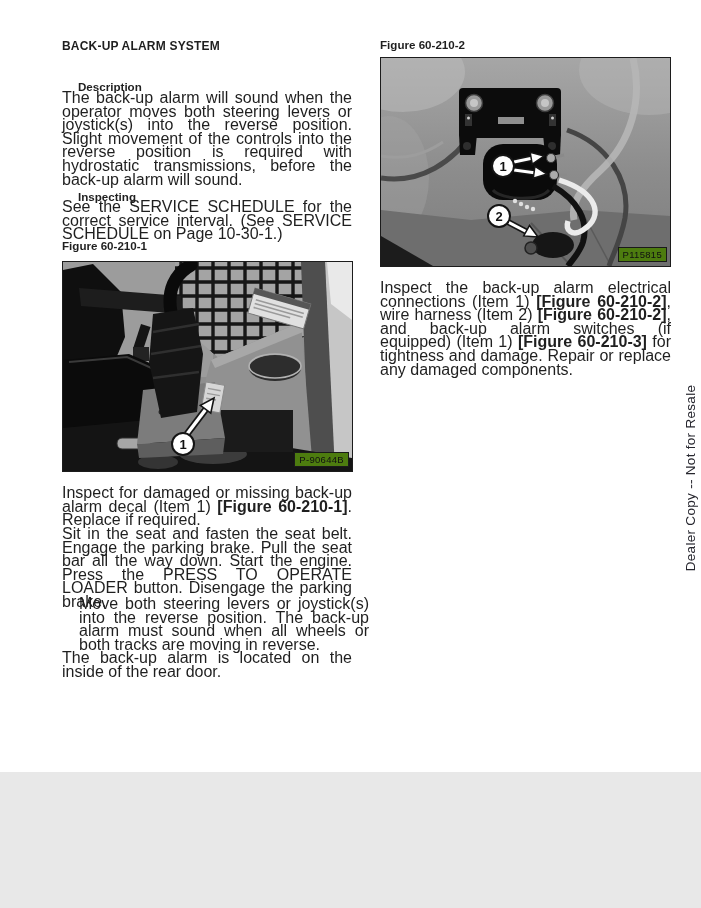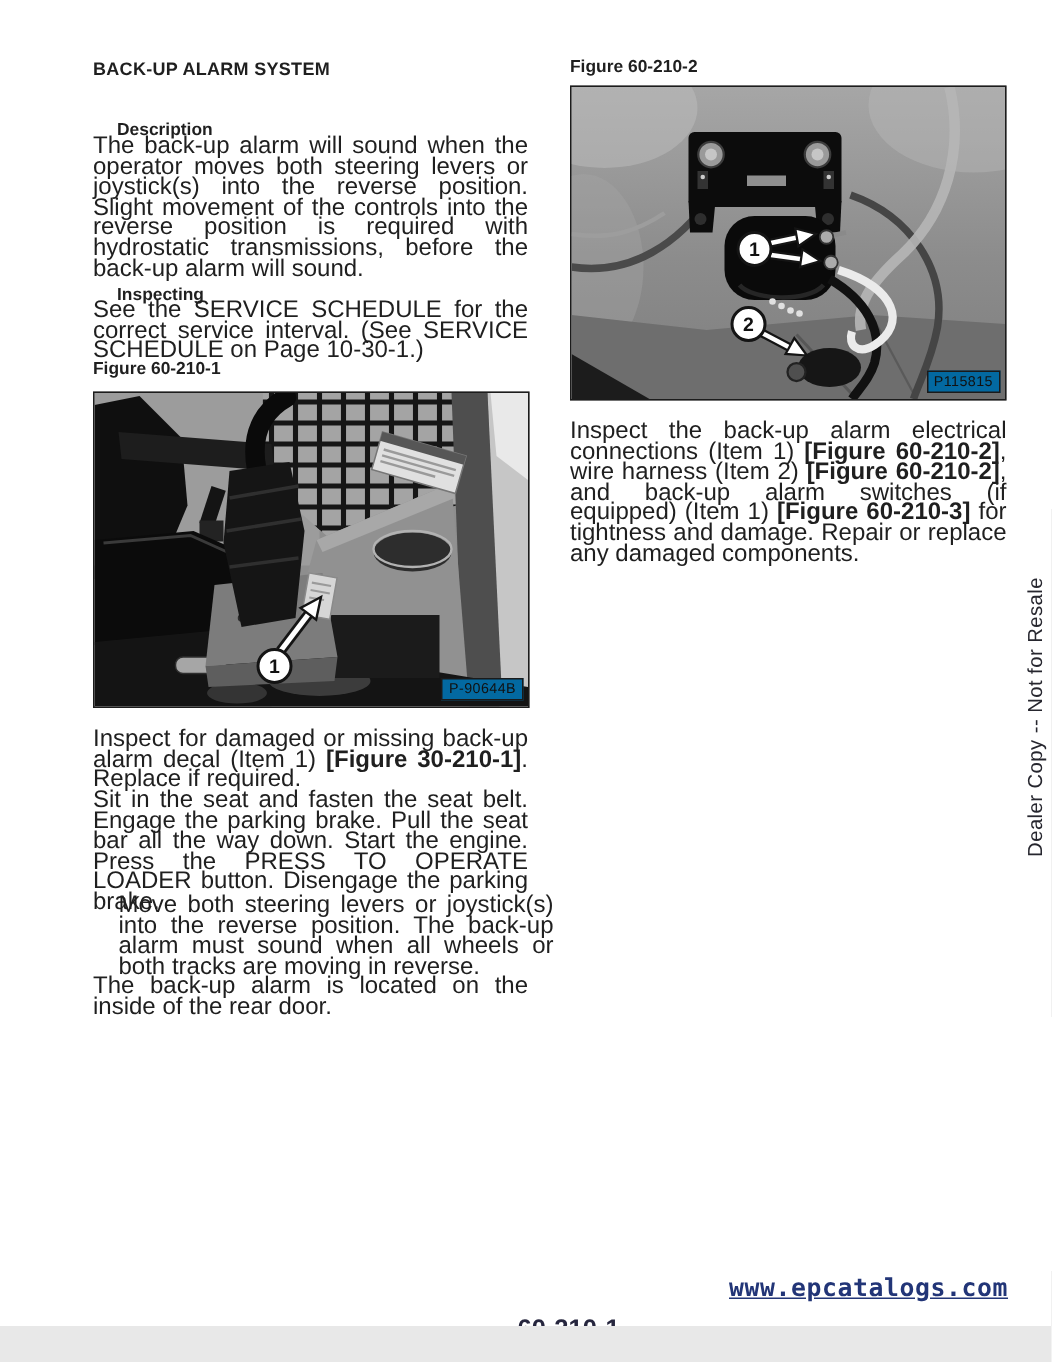--- a/index.html
+++ b/index.html
@@ -1,29 +1,29 @@
 <!DOCTYPE html>
 <html><head>
 <meta charset="utf-8">
 <style>
   html,body{margin:0;padding:0;background:#e8e8e8;}
   .page{
-    position:relative;width:701px;height:884px;background:#ffffff;
+    position:relative;width:701px;height:772px;background:#ffffff;
     font-family:"Liberation Sans",sans-serif;color:#1f1f1f;overflow:hidden;
     margin:0 auto;
   }
   .abs{position:absolute;}
   .para{font-size:16px;line-height:13.6px;text-align:justify;width:290px;margin:0;}
   .hd{font-size:11.6px;font-weight:bold;margin:16px;}
   .title{font-size:12px;font-weight:bold;letter-spacing:.2px;margin:0;}
   .figcap{font-size:11.6px;font-weight:bold;margin:0;}
   .photo{border:1px solid #1c1c1c;background:#8e8e8e;overflow:hidden;}
   .photo svg{display:block;}
   .photo-label{
-    position:absolute;background:#0369a1;border:1px solid #1a1a1a;
+    position:absolute;background:#4d7c0f;border:1px solid #1a1a1a;
     font-size:9.5px;line-height:13px;padding:0 4px;color:#111;
     right:3px;bottom:4px;letter-spacing:.3px;
   }
   .vmark{
     white-space:nowrap;font-size:13.5px;color:#26262e;letter-spacing:.3px;
     transform:translate(-50%,-50%) rotate(-90deg);
   }
   .f-small{font-size:11px;color:#26263e;}
   .f-bold{font-size:17px;font-weight:bold;color:#26263e;}
   .f-manual{font-size:10px;font-weight:bold;color:#1c2950;}
@@ -144,21 +144,21 @@
         <polygon points="0,0 -14,6.5 -14,-6.5" transform="translate(151,136) rotate(-53)" fill="#ffffff" stroke="#141414" stroke-width="1.6"></polygon>
       </g>
       <g>
         <circle cx="120" cy="182" r="11" fill="#ffffff" stroke="#141414" stroke-width="2"></circle>
         <text x="120" y="186.5" text-anchor="middle" class="co-num">1</text>
       </g>
     </svg>
     <div class="photo-label">P-90644B</div>
   </div>
 
-  <p class="abs para" style="left:62px;top:486px;"><span>Inspect for damaged or missing back-up alarm decal (Item 1) </span><span style="font-weight: bold;">[Figure 30-210-1]</span><span>. Replace if required.</span></p>
+  <p class="abs para" style="left:62px;top:486px;"><span>Inspect for damaged or missing back-up alarm decal (Item 1) </span><span style="font-weight: bold;">[Figure 60-210-1]</span><span>. Replace if required.</span></p>
 
   <p class="abs para" style="left:62px;top:527px;">Sit in the seat and fasten the seat belt. Engage the parking brake. Pull the seat bar all the way down. Start the engine. Press the PRESS TO OPERATE LOADER button. Disengage the parking brake.</p>
 
   <p class="abs para" style="left:62px;top:597px;margin-left:17px;">Move both steering levers or joystick(s) into the reverse position. The back-up alarm must sound when all wheels or both tracks are moving in reverse.</p>
 
   <p class="abs para" style="left:62px;top:651px;">The back-up alarm is located on the inside of the rear door.</p>
 
   <div class="abs figcap" style="left:380px;top:38px;">Figure 60-210-2</div>
 
   <div class="abs photo" style="left:380px;top:57px;width:289px;height:208px;">

